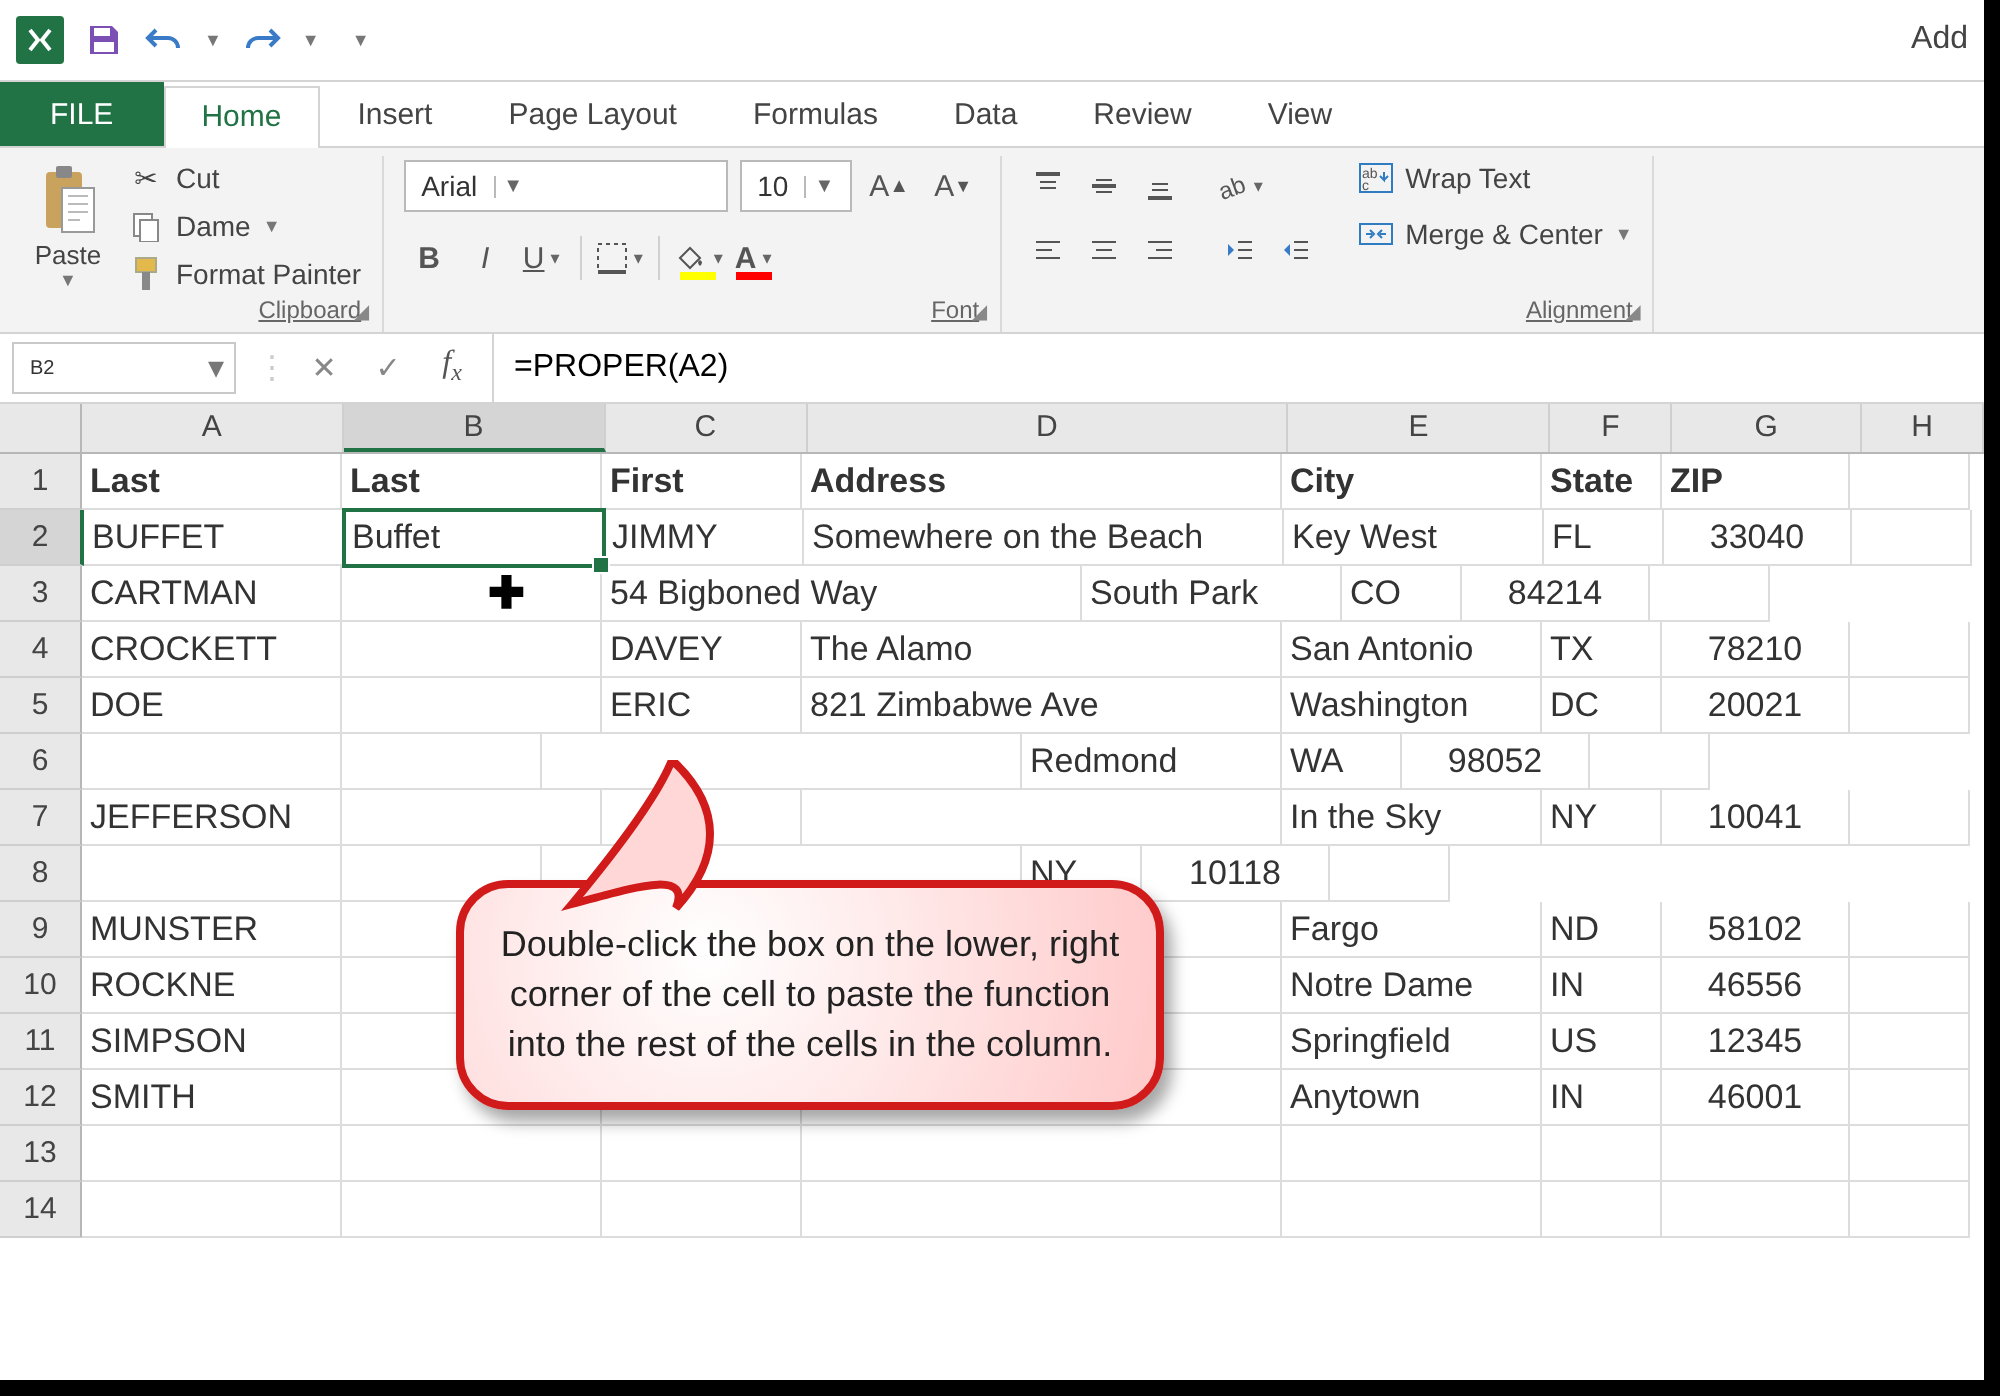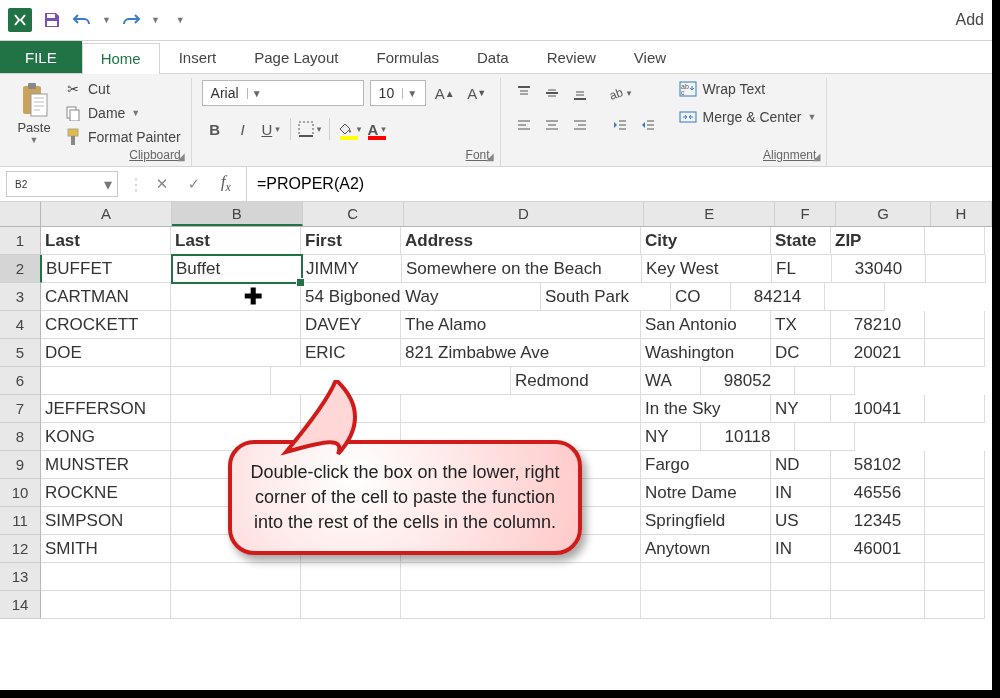--- a/index.html
+++ b/index.html
@@ -414,21 +414,20 @@
         <div class="cell" style="width:130px"></div>
         <div class="cell" style="width:100px"></div>
         <div class="cell" style="width:240px"></div>
         <div class="cell" style="width:130px">In the Sky</div>
         <div class="cell" style="width:60px">NY</div>
         <div class="cell num" style="width:94px">10041</div>
         <div class="cell" style="width:60px"></div>
       </div>
       <div class="row">
         <div class="row-h">8</div>
-        <div class="cell" style="width:130px">KONG</div>
         <div class="cell" style="width:130px"></div>
         <div class="cell" style="width:100px"></div>
         <div class="cell" style="width:240px"></div>
         <div class="cell" style="width:60px">NY</div>
         <div class="cell num" style="width:94px">10118</div>
         <div class="cell" style="width:60px"></div>
       </div>
       <div class="row">
         <div class="row-h">9</div>
         <div class="cell" style="width:130px">MUNSTER</div>

